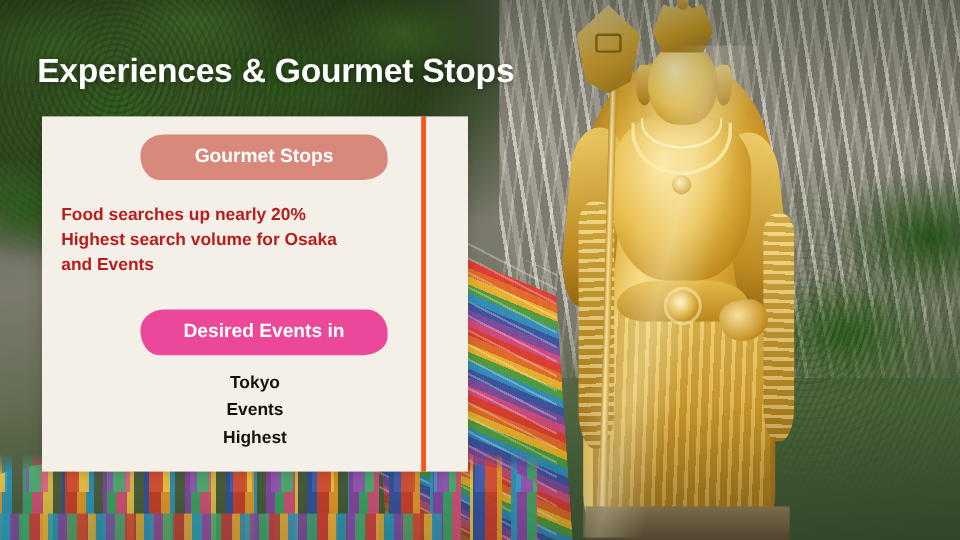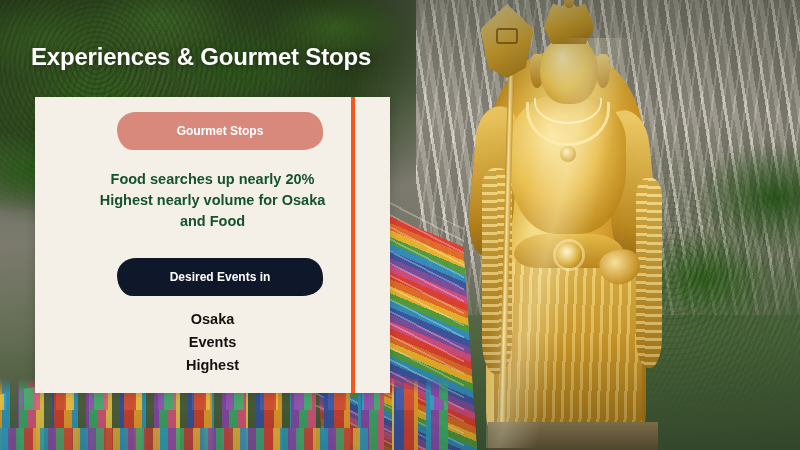--- a/index.html
+++ b/index.html
@@ -239,49 +239,49 @@
 
   
   .grade{
     position:absolute; inset:0;
     background:linear-gradient(180deg, rgba(12,20,10,.30) 0%, rgba(0,0,0,0) 26%, rgba(0,0,0,0) 74%, rgba(10,14,8,.18) 100%);
   }
 
   
   .title{
     position:absolute; left:31px; top:43px;
-    font-size:24px; font-weight:bold; color:#ffffff;
+    font-size:28px; font-weight:bold; color:#ffffff;
     letter-spacing:-.2px;
     text-shadow:0 1px 6px rgba(0,0,0,.40);
     white-space:nowrap;
   }
 
   
   .card{
     position:absolute; left:35px; top:97px; width:355px; height:296px;
     background:#f4f0e8;
     box-shadow:0 2px 10px rgba(0,0,0,.18);
   }
   .card-stripe{
     position:absolute; left:351px; top:97px; width:4px; height:296px;
     background:#f5551e;
   }
 
   .pill{
     position:absolute; left:82px; width:206px; height:38px;
     display:flex; align-items:center; justify-content:center;
-    color:#ffffff; font-size:12px; font-weight:bold;
+    color:#ffffff; font-size:16px; font-weight:bold;
     border-radius:22px 20px 24px 18px / 20px 22px 18px 24px;
   }
   .pill-gourmet{ top:15px; background:#d9897c; }
-  .pill-events { top:161px; background:#0f172a;text-align:center; }
+  .pill-events { top:161px; background:#ec4899;text-align:center; }
 
   .body-text{
     position:absolute; left:16px; top:72px; width:323px;
-    text-align:center; color:#14532d;
+    color:#b91c1c;
     font-size:14.5px; font-weight:bold; line-height:21px;
   }
   .city-list{
     position:absolute; left:0; top:211px; width:355px;
     text-align:center; color:#14110f;
     font-size:14.5px; font-weight:bold; line-height:23px;
   }
   .city-list span{ display:block; }
 </style>
 </head>
@@ -333,29 +333,29 @@
 
   <div class="title">Experiences &amp; Gourmet Stops</div>
 
   <div class="card">
     <div class="pill pill-gourmet">
       <span>Gourmet Stops</span>
     </div>
 
     <div class="body-text">
       <span>Food searches up nearly 20%</span><br>
-      <span>Highest nearly volume for Osaka</span><br>
-      <span>and Food</span>
+      <span>Highest search volume for Osaka</span><br>
+      <span>and Events</span>
     </div>
 
     <div class="pill pill-events">
       <span>Desired Events in</span>
     </div>
 
     <div class="city-list">
-      <span>Osaka</span>
+      <span>Tokyo</span>
       <span>Events</span>
       <span>Highest</span>
     </div>
   </div>
 
   <div class="card-stripe"></div>
 </div>
 
 </body></html>

